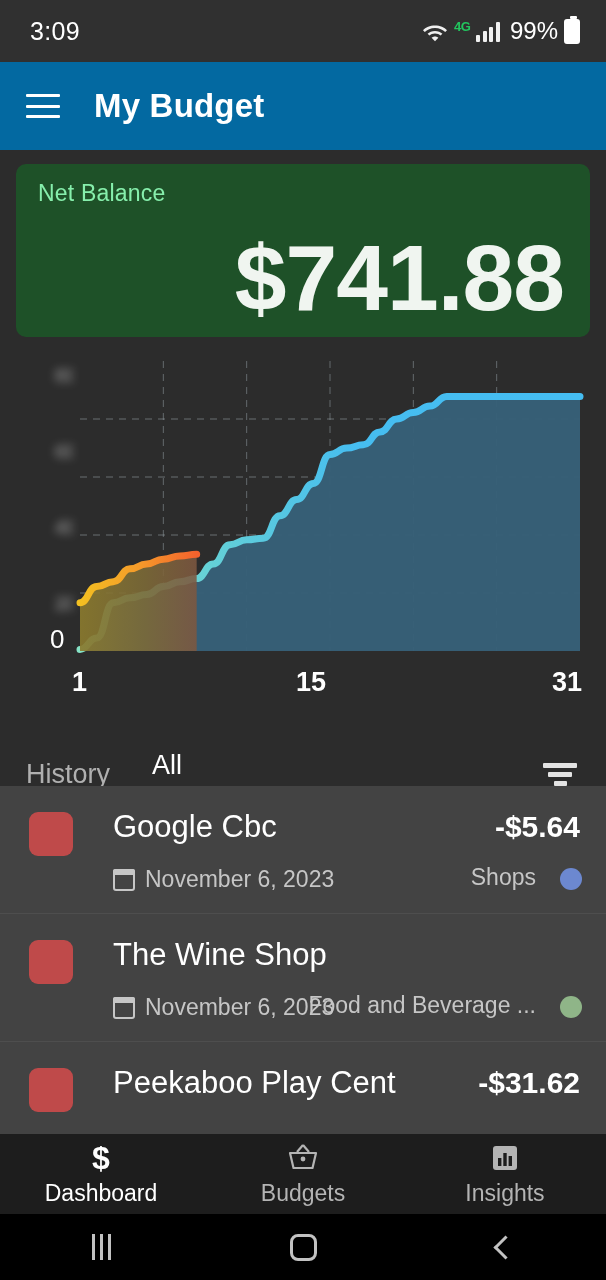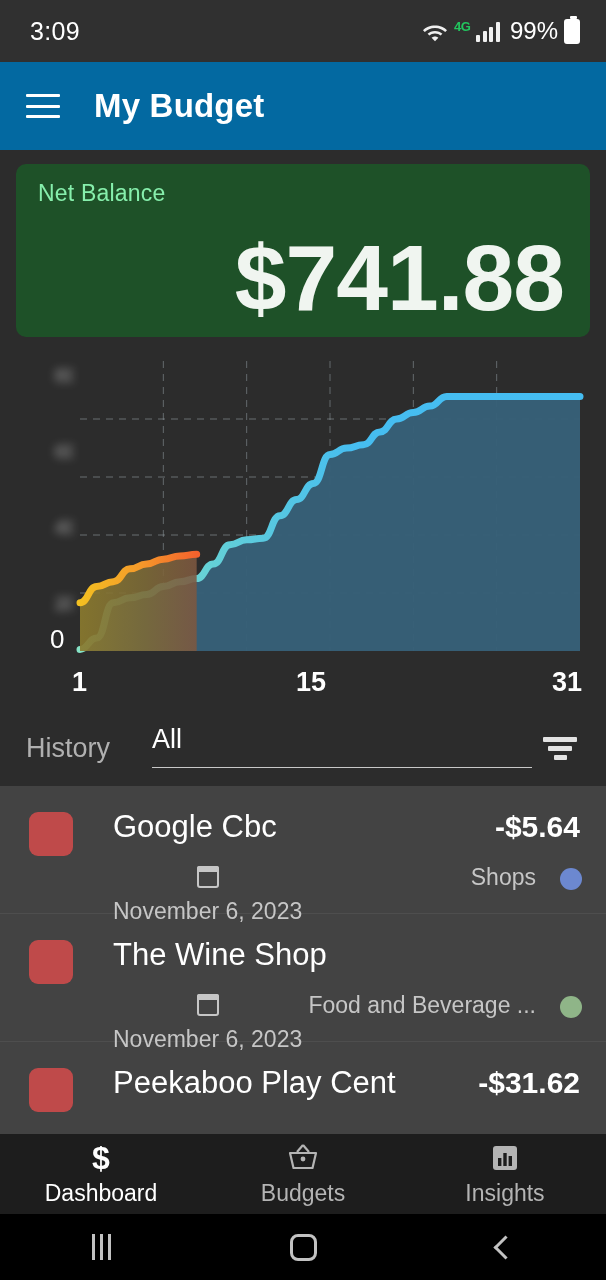--- a/index.html
+++ b/index.html
@@ -66,41 +66,41 @@
   .y-zero { position:absolute; left:50px; bottom:0px; color:#fff; font-size:26px; }
   .x-labels {
     position:absolute; left:0; right:0; top:322px; height:34px;
     color:#fff; font-size:27px; font-weight:bold;
   }
   .x-labels span { position:absolute; }
   .x-first { left:72px; } .x-mid { left:296px; } .x-last { right:24px; }
 
   
   .history-bar {
-    position:absolute; top:710px; left:0; right:0; height:76px;
+    position:absolute; top:736px; left:0; right:0; height:76px;
     display:flex; align-items:center; padding:0 26px;
   }
   .history-label { color:#b0b0b0; font-size:27px; width:104px; }
   .select-wrap { flex:1; margin-left:22px; position:relative; height:56px; }
   .select-value { color:#fff; font-size:27px; position:absolute; left:0; top:4px; }
   .select-line { position:absolute; left:0; right:0; bottom:8px; height:1.5px; background:#c8c8c8; }
   .filter-icon { width:40px; height:32px; display:flex; flex-direction:column; align-items:center; justify-content:center; gap:4px; margin-left:8px; cursor:pointer; }
   .filter-icon i { display:block; height:5px; background:#e3e3e3; border-radius:1px; }
   .filter-icon i:nth-child(1){width:34px;} .filter-icon i:nth-child(2){width:24px;} .filter-icon i:nth-child(3){width:13px;}
 
   
   .tx-list { position:absolute; top:786px; left:0; right:0; bottom:146px; background:#434343; overflow:hidden; }
   .tx-row { position:relative; height:128px; border-bottom:1px solid #4e4e4e; padding:0 24px; }
   .tx-swatch {
     position:absolute; left:29px; top:26px; width:44px; height:44px;
     background:#bf4a4a; border-radius:9px;
   }
   .tx-title { position:absolute; left:113px; top:23px; color:#fff; font-size:31px; }
   .tx-amount { position:absolute; right:26px; top:24px; color:#fff; font-size:30px; font-weight:bold; }
-  .tx-meta { position:absolute; left:113px; top:80px; display:flex; align-items:center; gap:10px;flex-direction:column; }
+  .tx-meta { position:absolute; left:113px; top:80px; display:flex; align-items:center; gap:10px; }
   .cal-icon { width:22px; height:22px; border:2px solid #c6c6c6; border-radius:3px; position:relative; }
   .cal-icon:before { content:""; position:absolute; left:-2px; right:-2px; top:-2px; height:6px; background:#c6c6c6; border-radius:2px 2px 0 0; }
   .tx-date { color:#c6c6c6; font-size:23px; }
   .tx-cat { position:absolute; right:70px; top:78px; color:#c6c6c6; font-size:23px; white-space:nowrap; text-align:right; }
   .tx-dot { position:absolute; right:24px; top:82px; width:22px; height:22px; border-radius:50%; }
 
   
   .bottom-nav {
     position:absolute; left:0; right:0; bottom:66px; height:80px;
     background:#1d1d1d; display:flex;

